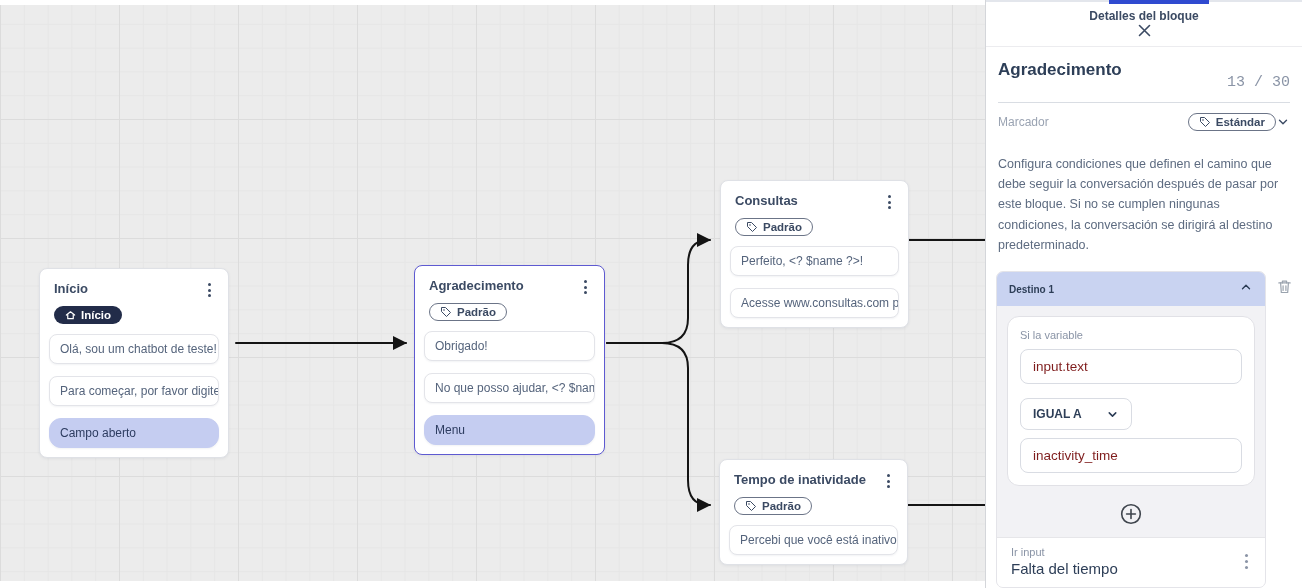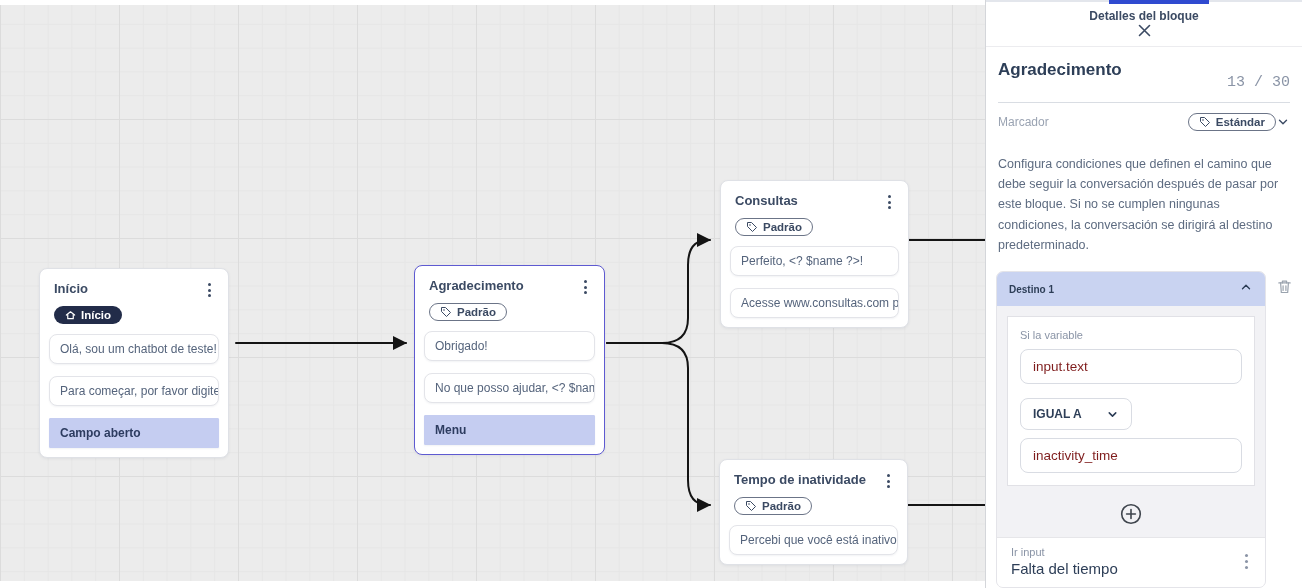--- a/index.html
+++ b/index.html
@@ -32,21 +32,21 @@
   .dots.grey i { width:3.5px; height:3.5px; background:#8a94a6; }
   .badge-row { margin:7px 5px 10px; display:flex; }
   .badge-dark { display:inline-flex; align-items:center; gap:5px; background:#222c49; color:#fff;
     border-radius:999px; padding:3px 11px; font-size:11.5px; font-weight:700; }
   .badge-outline { display:inline-flex; align-items:center; gap:5px; background:#fff; color:#3b4a63;
     border:1px solid #6b7487; border-radius:999px; padding:2px 10px; font-size:11.5px; font-weight:700; }
   .chips { display:flex; flex-direction:column; gap:12px; }
   .chip { background:#fff; border:1px solid #e3e4e9; border-radius:8px; padding:7px 10px;
     font-size:12px; color:#55647c; white-space:nowrap; overflow:hidden;
     box-shadow:0 1px 2px rgba(40,50,80,.06); }
-  .chip.highlight { background:#c5cdf1; border-color:#c5cdf1; color:#2d3c60; font-weight:700; border-radius:1px; }
+  .chip.highlight { background:#c5cdf1; border-color:#c5cdf1; color:#2d3c60; font-weight:400; border-radius:12px; }
 
   
   .panel { position:relative; width:317px; height:588px; background:#fff;
     border-left:1px solid #d4d6da; display:flex; flex-direction:column; }
   .panel-topstrip { height:4px; background:#e3e6ec; position:relative; }
   .panel-topstrip .seg { position:absolute; left:123px; top:0; width:100px; height:4px; background:#2f4ad0; }
   .panel-header { display:flex; justify-content:space-between; align-items:center; padding:7px 12px 8px;flex-direction:column; }
   .panel-header-title { font-size:12px; font-weight:700; color:#3b4a63; }
   .icon-btn { display:flex; align-items:center; justify-content:center; cursor:pointer; background:none; border:none; }
   .hr-full { border:none; border-top:1px solid #ececef; }
@@ -68,21 +68,21 @@
   .tabs .spacer { flex:1; }
   .tabs-kebab { align-self:center; margin-right:2px; }
   .description { font-size:12.5px; line-height:1.62; color:#5d6b80; padding:15px 12px 16px; }
 
   .dest-row { display:flex; align-items:flex-start; padding:0 0 0 10px; }
   .dest-card { flex:0 0 270px; background:#f2f2f5; border:1px solid #e4e4e9; border-radius:7px; overflow:hidden; }
   .dest-head { background:#c9d3f1; display:flex; justify-content:space-between; align-items:center;
     padding:8px 12px; cursor:pointer; }
   .dest-head-title { font-size:10px; font-weight:700; color:#2d3e57; }
   .trash-col { width:36px; display:flex; justify-content:center; padding-top:7px; }
-  .cond-card { background:#fff; border:1px solid #e1e1e6; border-radius:0; margin:10px; padding:12px; }
+  .cond-card { background:#fff; border:1px solid #e1e1e6; border-radius:12px; margin:10px; padding:12px; }
   .small-label { font-size:11px; color:#8a94a6; }
   .text-input { width:100%; border:1px solid #d9dce3; border-radius:8px; background:#fff;
     padding:9px 12px; font-size:13.5px; color:#7f1d1d; font-family:"Liberation Sans",sans-serif; margin-top:8px; }
   .op-select { display:inline-flex; align-items:center; gap:24px; border:1px solid #d9dce3; border-radius:8px;
     background:#fff; padding:8px 12px; margin-top:14px; font-size:12px; font-weight:700; color:#2d3e57; cursor:pointer; }
   .plus-row { display:flex; justify-content:center; padding:7px 0 12px; }
   .dest-foot { background:#fff; border-top:1px solid #e6e6e9; padding:8px 14px 10px;
     display:flex; justify-content:space-between; align-items:center; }
   .goto-value { font-size:15px; color:#2d3e57; margin-top:2px;text-align:center; }
 </style>

